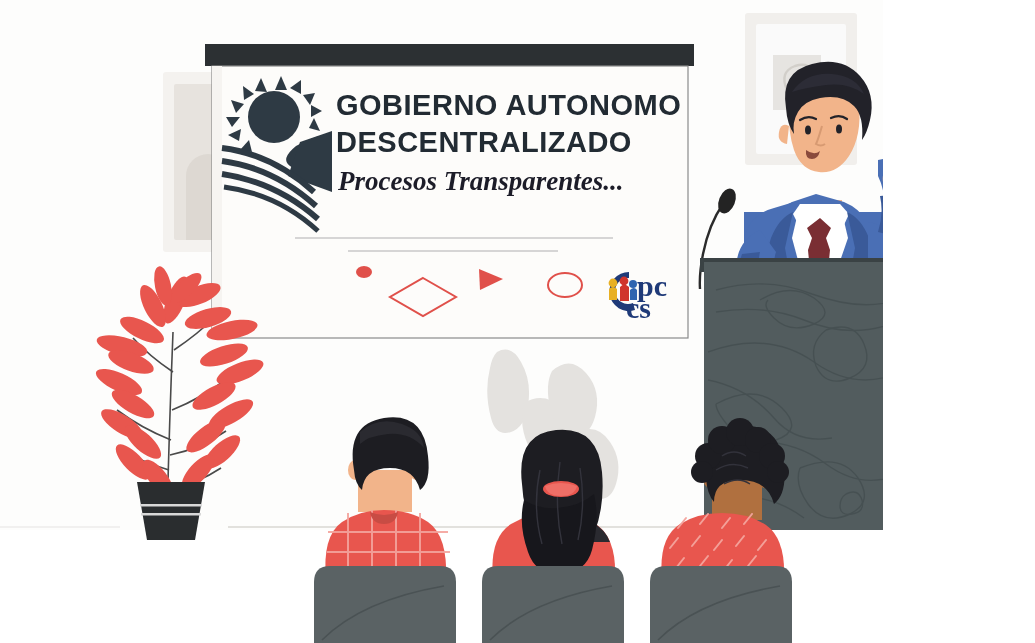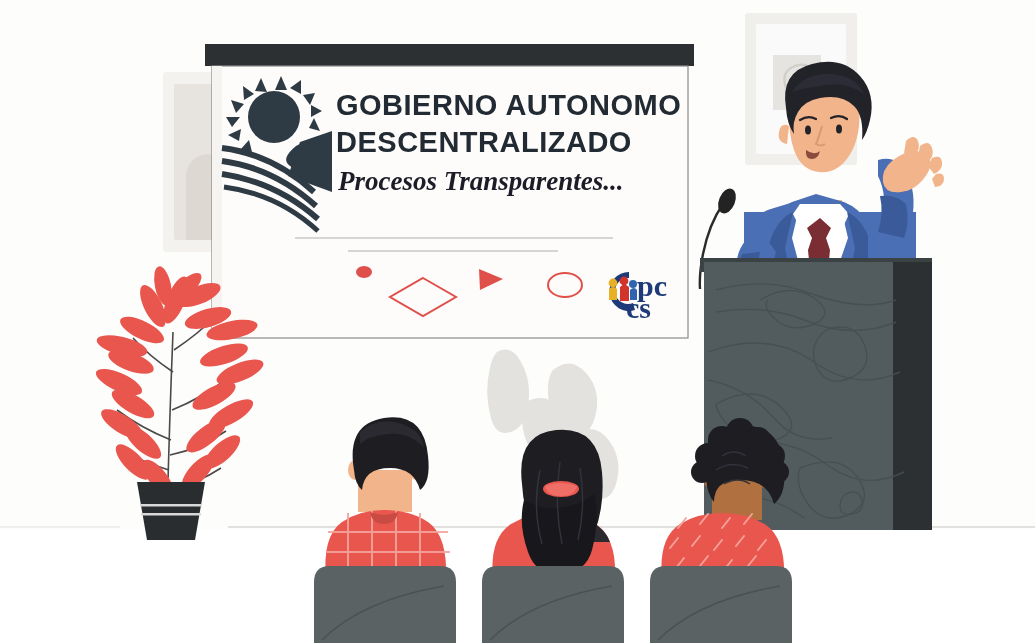--- a/index.html
+++ b/index.html
@@ -5,21 +5,21 @@
   html, body {
     margin: 0;
     padding: 0;
     background: #ffffff;
   }
   body {
     font-family: "Liberation Sans", sans-serif;
   }
   #scene {
     position: relative;
-    width: 1035px;
+    width: 883px;
     height: 643px;
     overflow: hidden;
     background: #ffffff;
   }
   #scene svg {
     display: block;
   }
   .txt-title {
     font-family: "Liberation Sans", sans-serif;
     font-weight: bold;

